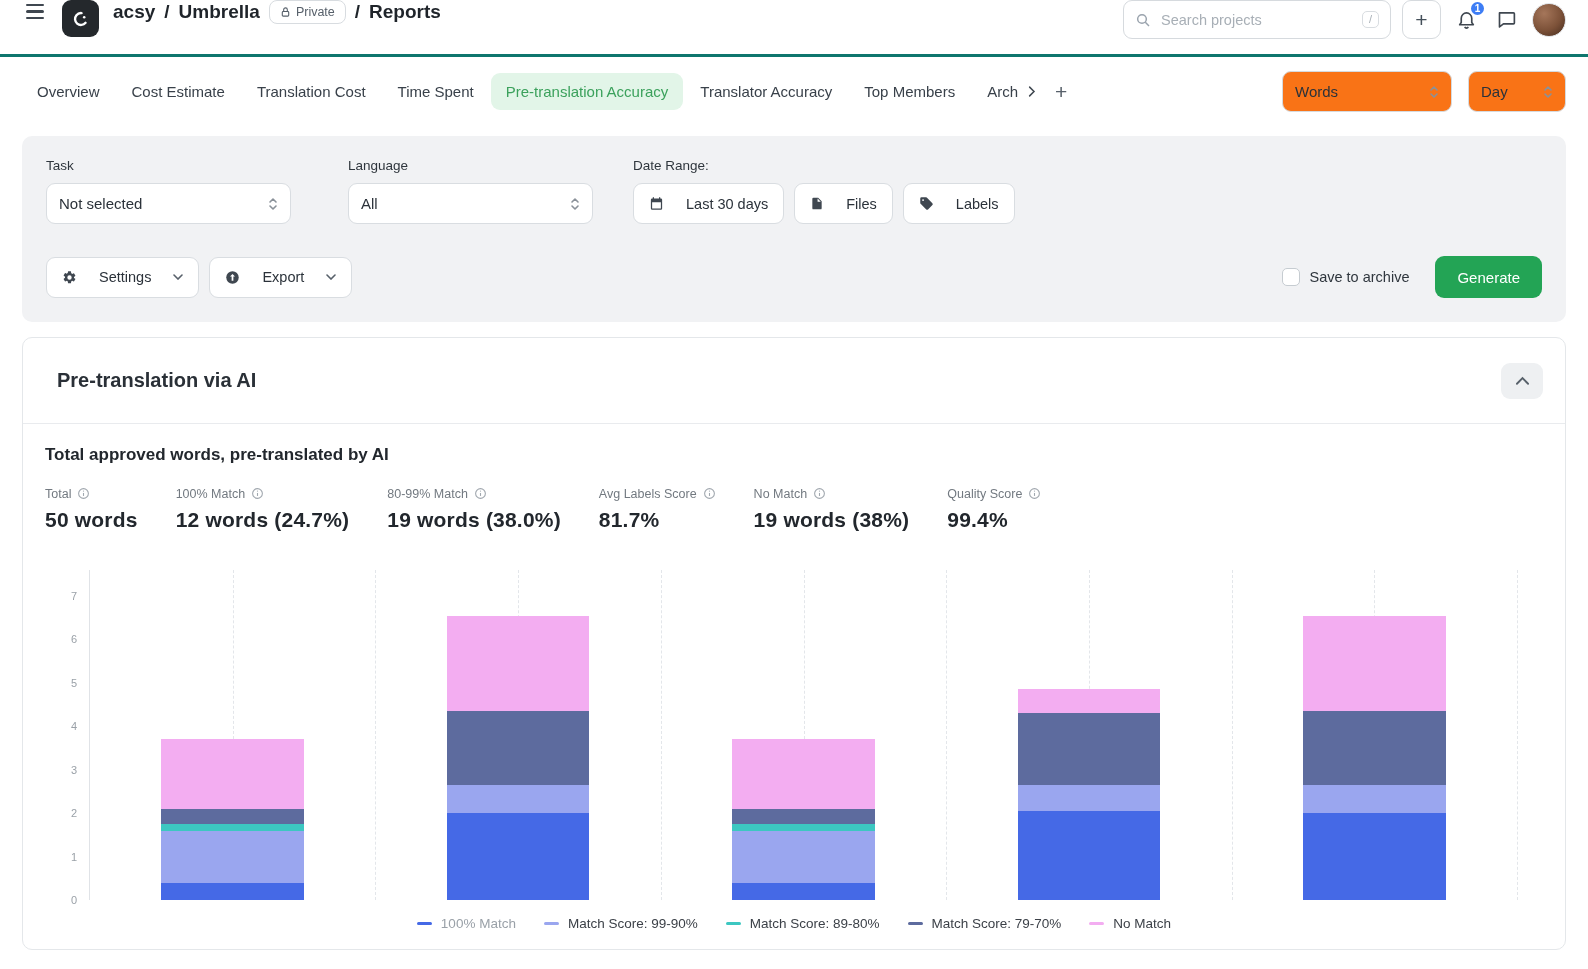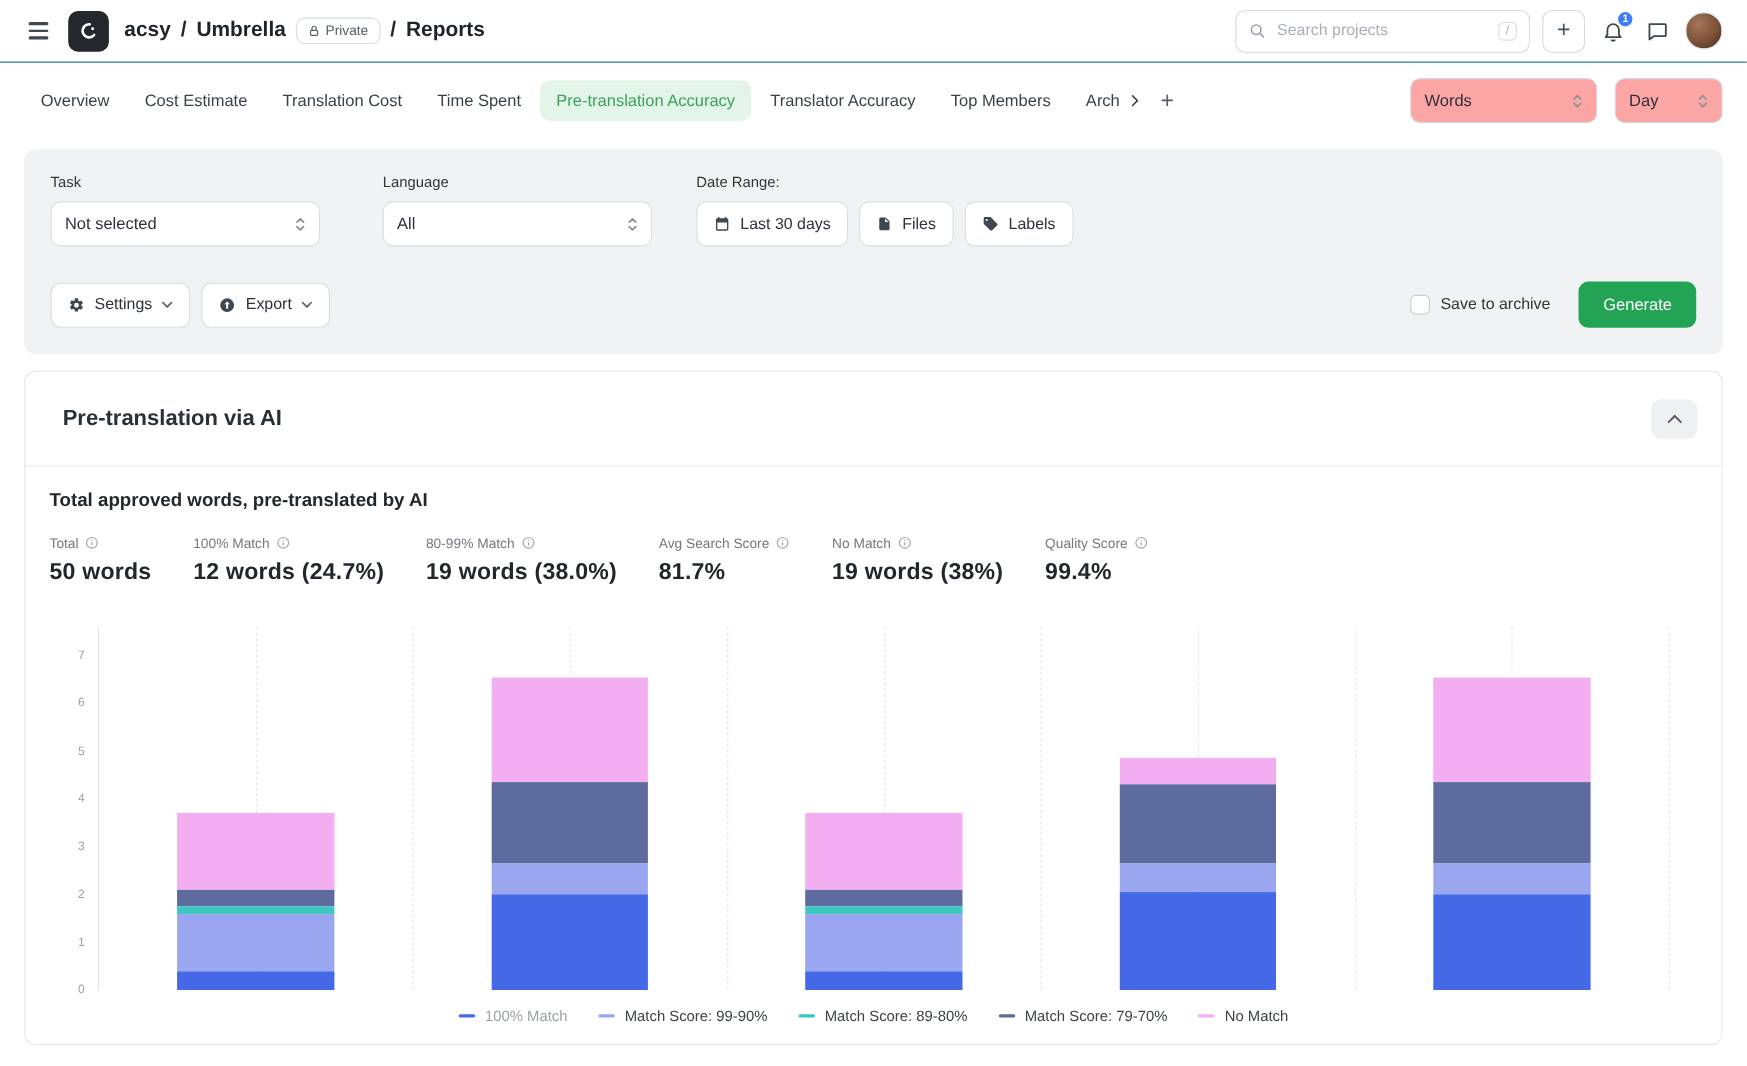--- a/index.html
+++ b/index.html
@@ -4,21 +4,21 @@
 <style>
   * { box-sizing: border-box; }
   body {
     margin: 0; width: 1588px; height: 969px; overflow: hidden;
     background: #fff; color: #24292f;
     font-family: "Liberation Sans", sans-serif;
   }
   button { font-family: inherit; }
 
   
-  .topbar { display:flex; align-items:center; gap:14px; height:57px; padding:0 22px; border-bottom:1px solid #0f766e; }
+  .topbar { display:flex; align-items:flex-start; gap:14px; height:57px; padding:0 22px; border-bottom:3px solid #0f766e; }
   .icon-btn { background:none; border:none; cursor:pointer; display:flex; align-items:center; justify-content:center; padding:4px; }
   .hamburger { display:flex; flex-direction:column; gap:4px; }
   .hamburger i { display:block; width:18px; height:2.4px; background:#3f4750; border-radius:2px; }
   .logo { width:37px; height:37px; border-radius:9px; background:#24282c; display:flex; align-items:center; justify-content:center; }
   .crumb { display:flex; align-items:center; gap:9px; font-size:19px; font-weight:700; color:#1f242a; white-space:nowrap; }
   .badge-private { display:inline-flex; align-items:center; gap:5px; border:1px solid #d8dce0; border-radius:8px; padding:4px 10px; font-size:12.5px; font-weight:400; color:#57606a; background:#fff; }
   .top-right { margin-left:auto; display:flex; align-items:center; gap:11px; }
   .search { display:flex; align-items:center; gap:8px; width:268px; height:39px; border:1px solid #d6dade; border-radius:9px; padding:0 11px; background:#fff; }
   .search input { border:none; outline:none; flex:1; min-width:0; font-size:14.5px; color:#24292f; font-family:inherit; background:transparent; }
   .search input::placeholder { color:#a8afb6; }
@@ -27,35 +27,35 @@
   .bell-wrap { position:relative; }
   .badge-count { position:absolute; top:-5px; right:-5px; background:#3d7df5; color:#fff; font-size:10px; font-weight:700; border-radius:50%; min-width:17px; height:17px; display:flex; align-items:center; justify-content:center; border:2px solid #fff; }
   .avatar { width:34px; height:34px; border-radius:50%; border:1px solid #e0e3e7; cursor:pointer;
     background: radial-gradient(circle at 35% 30%, #a5765a 0%, #7c5138 55%, #432b1d 100%); }
 
   
   .tabrow { display:flex; align-items:center; gap:2px; padding:14px 22px 14px; }
   .tab { border:none; background:none; font-size:15px; color:#39414a; padding:10px 15px; border-radius:9px; cursor:pointer; white-space:nowrap; }
   .tab.active { background:#e2f5e8; color:#3ba15c; font-weight:500; }
   .tab.truncated { max-width:46px; overflow:hidden; padding-right:0; }
-  .select { display:flex; align-items:center; justify-content:space-between; gap:10px; border:1px solid #d6dade; border-radius:9px; height:41px; padding:0 12px; font-size:15px; color:#2b323a; background:#fca5a5; cursor:pointer; }
+  .select { display:flex; align-items:center; justify-content:space-between; gap:10px; border:1px solid #d6dade; border-radius:9px; height:41px; padding:0 12px; font-size:15px; color:#2b323a; background:#f97316; cursor:pointer; }
   .select-words { width:170px; margin-left:12px; }
   .select-day { width:98px; margin-left:14px; }
   .tab-spacer { flex:1; }
 
   
   .filters { margin:10px 22px 0; background:#f1f2f4; border-radius:10px; padding:22px 24px 24px; }
   .filters-row1 { display:flex; gap:18px; }
   .fgroup { display:flex; flex-direction:column; }
   .flabel { font-size:13.5px; color:#2f363d; margin-bottom:10px; }
   .f-select { width:245px; height:41px; background:#fff; border:1px solid #d9dde1; border-radius:9px; display:flex; align-items:center; justify-content:space-between; padding:0 12px; font-size:15px; color:#2b323a; cursor:pointer; }
   .fgroup.lang { margin-left:39px; }
   .fgroup.daterange { margin-left:22px; }
   .date-buttons { display:flex; gap:10px; }
-  .btn { display:inline-flex; align-items:center; gap:9px; background:#fff; border:1px solid #d9dde1; border-radius:9px; height:41px; padding:0 15px; font-size:14.5px; color:#2b323a; cursor:pointer; }
+  .btn { display:inline-flex; align-items:center; gap:22px; background:#fff; border:1px solid #d9dde1; border-radius:9px; height:41px; padding:0 15px; font-size:14.5px; color:#2b323a; cursor:pointer; }
   .filters-row2 { display:flex; align-items:center; gap:10px; margin-top:32px; }
   .archive { margin-left:auto; display:flex; align-items:center; gap:10px; font-size:14.5px; color:#2f363d; margin-right:16px; }
   .checkbox { width:18px; height:18px; border:1.5px solid #c6ccd1; border-radius:5px; background:#fff; cursor:pointer; }
   .gen-btn { background:#23a455; color:#fff; border:none; border-radius:9px; height:42px; padding:0 22px; font-size:15px; font-weight:500; cursor:pointer; }
 
   
   .card { margin:15px 22px 0; border:1px solid #e4e7ea; border-radius:10px; background:#fff; }
   .card-header { display:flex; align-items:center; justify-content:space-between; padding:19px 22px; }
   .card-title { font-size:20px; font-weight:700; color:#2a3037; }
   .collapse-btn { width:42px; height:36px; background:#eef0f2; border:none; border-radius:9px; display:flex; align-items:center; justify-content:center; cursor:pointer; }
@@ -289,21 +289,21 @@
             <svg width="13" height="13" viewBox="0 0 24 24" fill="none" stroke="#a0a7ae" stroke-width="2">
               <circle cx="12" cy="12" r="9"></circle>
               <line x1="12" y1="11" x2="12" y2="16.5"></line>
               <circle cx="12" cy="7.6" r="1.1" fill="#a0a7ae" stroke="none"></circle>
             </svg>
           </div>
           <div class="stat-value">19 words (38.0%)</div>
         </div>
         <div>
           <div class="stat-label">
-            <span>Avg Search Score</span>
+            <span>Avg Labels Score</span>
             <svg width="13" height="13" viewBox="0 0 24 24" fill="none" stroke="#a0a7ae" stroke-width="2">
               <circle cx="12" cy="12" r="9"></circle>
               <line x1="12" y1="11" x2="12" y2="16.5"></line>
               <circle cx="12" cy="7.6" r="1.1" fill="#a0a7ae" stroke="none"></circle>
             </svg>
           </div>
           <div class="stat-value">81.7%</div>
         </div>
         <div>
           <div class="stat-label">

